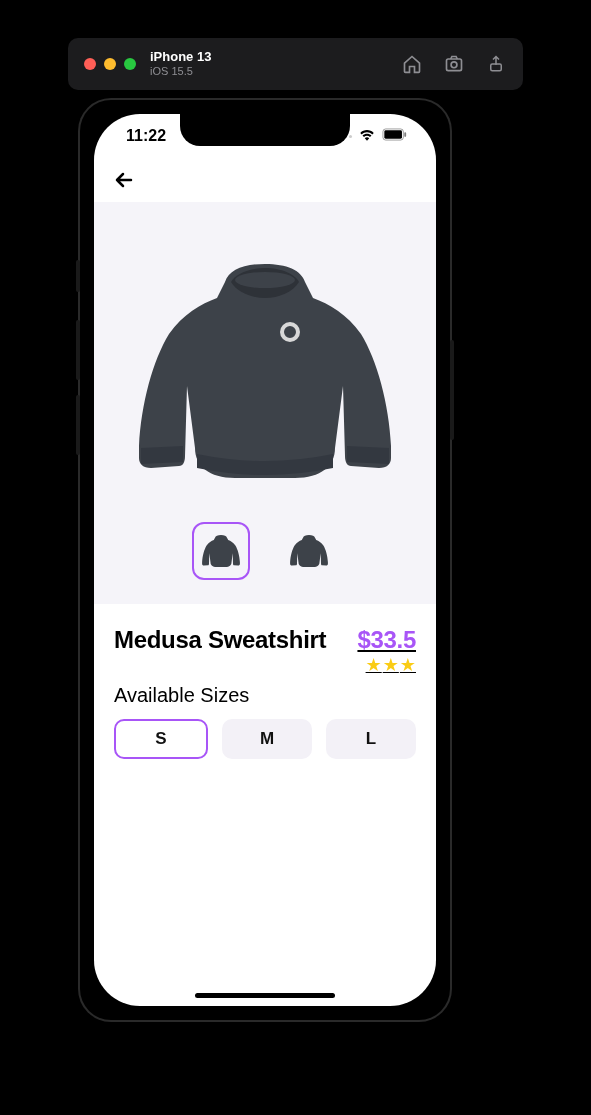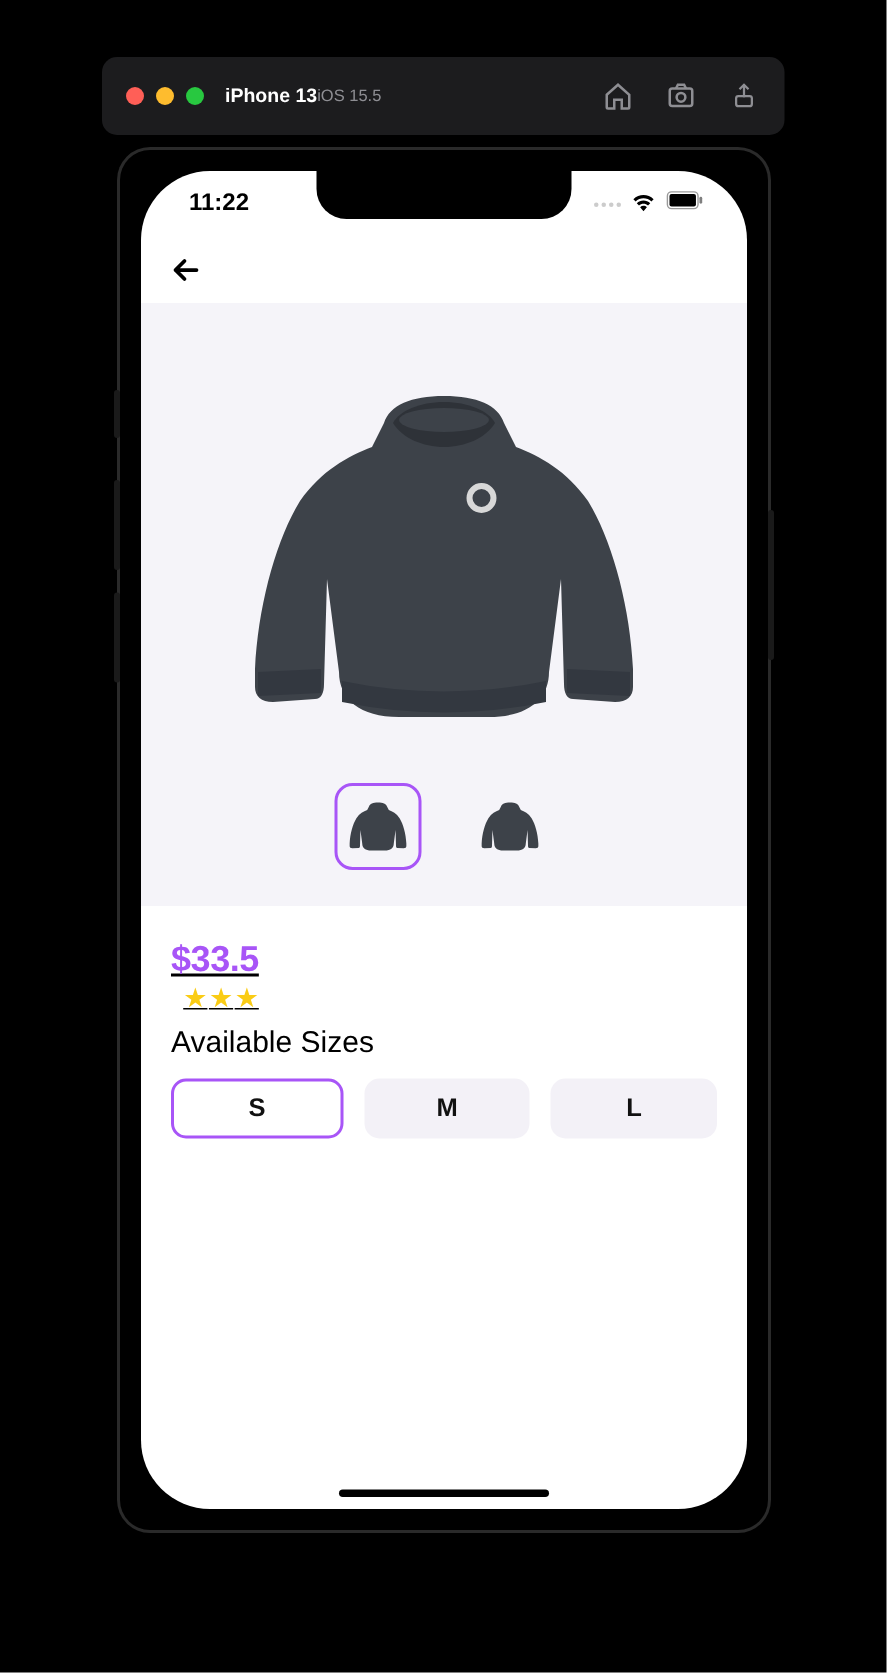--- a/index.html
+++ b/index.html
@@ -34,22 +34,22 @@
       width: 12px;
       height: 12px;
       border-radius: 50%;
     }
     .traffic-red { background: #ff5f57; }
     .traffic-yellow { background: #febc2e; }
     .traffic-green { background: #28c840; }
     .sim-title-block {
       margin-left: 14px;
       display: flex;
+      flex-direction: column;
       line-height: 1.15;
-      align-items: center;
     }
     .sim-title { color: #fff; font-size: 13px; font-weight: 700; }
     .sim-subtitle { color: #8e8e93; font-size: 11px; font-weight: 500; }
     .sim-icons {
       margin-left: auto;
       display: flex;
       gap: 20px;
       align-items: center;
     }
     .sim-icon {
@@ -59,24 +59,24 @@
       display: flex;
       align-items: center;
       justify-content: center;
     }
 
     
     .phone-frame {
       position: absolute;
       top: 100px;
       left: 80px;
-      width: 432px;
+      width: 370px;
       height: 920px;
       background: #000;
-      border-radius: 20px;
+      border-radius: 31px;
       padding: 14px;
       box-shadow: 0 0 0 2px #2a2a2a;
     }
     .side-btn {
       position: absolute;
       background: #1a1a1a;
       border-radius: 3px;
     }
     .side-btn.l1 { left: -4px; top: 160px; width: 4px; height: 32px; }
     .side-btn.l2 { left: -4px; top: 220px; width: 4px; height: 60px; }
@@ -383,20 +383,21 @@
           <div class="thumb">
             <svg width="42" height="38" viewBox="0 0 280 250">
                 <path d="M140 18 C118 18 104 24 100 36 L92 52 C76 58 58 68 44 88 C28 114 16 158 14 200 L14 212 C14 218 18 222 26 222 L54 220 C58 220 60 216 60 210 L62 140 L70 202 C70 220 84 232 110 232 L170 232 C196 232 210 220 210 202 L218 140 L220 210 C220 216 222 220 226 220 L254 222 C262 222 266 218 266 212 L266 200 C264 158 252 114 236 88 C222 68 204 58 188 52 L180 36 C176 24 162 18 140 18 Z" fill="#3d4249"></path>
               </svg>
           </div>
         </div>
       </div>
 
       <div class="details">
         <div class="title-row">
+          <div class="product-title">Medusa Sweatshirt</div>
           <div class="price-block">
             <div class="price">$33.5</div>
             <div class="stars">
               <span class="star">★</span>
               <span class="star">★</span>
               <span class="star">★</span>
             </div>
           </div>
         </div>
 

